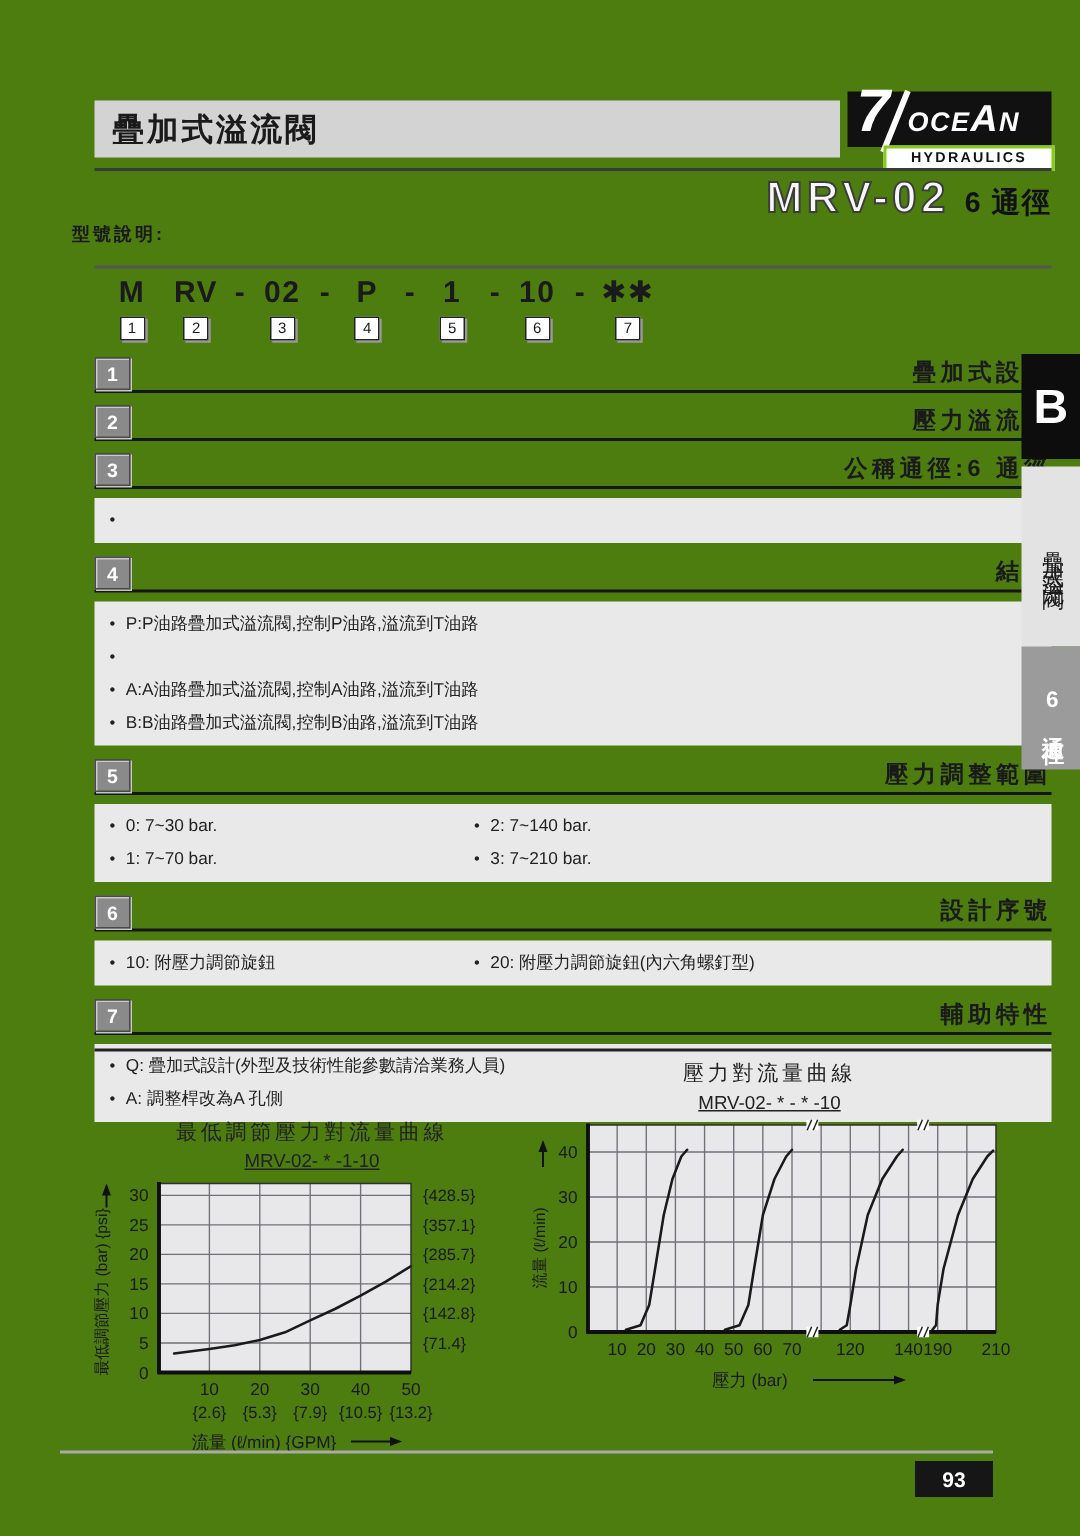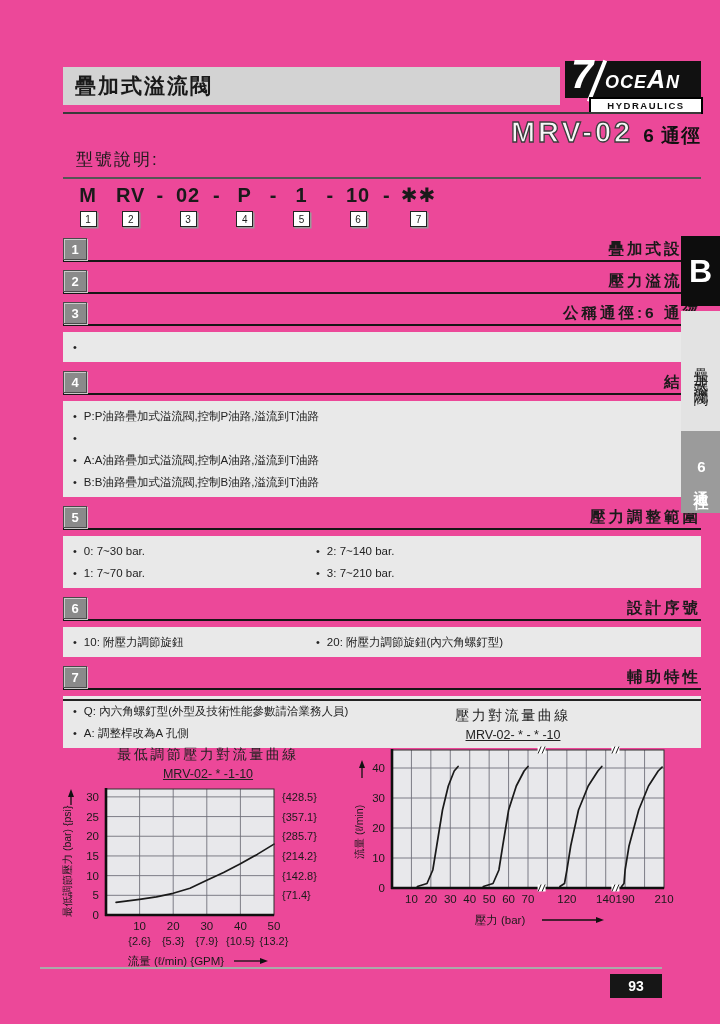--- a/index.html
+++ b/index.html
@@ -1,37 +1,37 @@
 <!DOCTYPE html>
 <html><head>
 <meta charset="utf-8">
 <style>
   html,body{margin:0;padding:0;}
   body{font-family:"Liberation Sans","DejaVu Sans",sans-serif;background:#ffffff;color:#1a1a1a;}
-  .page{position:relative;width:720px;height:1024px;background:#ec4899;overflow:hidden;}
+  .page{position:relative;width:720px;height:1024px;background:#4d7c0f;overflow:hidden;}
 
   
   .title-bar{position:absolute;left:63px;top:67px;width:497px;height:38px;background:#d3d3d3;
     display:flex;align-items:center;}
   .title-bar .t{font-weight:bold;font-size:21px;letter-spacing:2px;padding-left:12px;}
   .logo{position:absolute;left:565px;top:61px;width:136px;height:52px;}
   .logo-black{position:absolute;left:0;top:0;width:136px;height:37px;background:#111;display:flex;align-items:center;}
   .logo-seven{font-size:40px;font-weight:bold;font-style:italic;color:#fff;line-height:34px;padding-left:3px;}
   .logo-slash{position:absolute;left:30px;top:-2px;width:4px;height:44px;background:#fff;transform:rotate(22deg);}
   .logo-brand{position:absolute;left:40px;top:4px;color:#fff;font-weight:bold;font-style:italic;font-size:18px;letter-spacing:1px;}
   .logo-brand .bigA{font-size:25px;}
-  .logo-tag{position:absolute;left:24px;top:36px;width:110px;height:13px;background:#fff;border:2px solid #000000;
+  .logo-tag{position:absolute;left:24px;top:36px;width:110px;height:13px;background:#fff;border:2px solid #84cc16;
     display:flex;align-items:center;justify-content:center;font-size:9.5px;font-weight:bold;letter-spacing:1.5px;color:#111;}
   .rule-header{position:absolute;left:63px;top:112px;width:638px;height:2px;background:#3a3a3a;}
 
   .model-line{position:absolute;left:340px;top:116px;width:361px;text-align:right;white-space:nowrap;}
   .mrv{font-weight:bold;font-size:29px;letter-spacing:3px;color:#f7f7f7;-webkit-text-stroke:1.3px #3c3c3c;text-shadow:0 0 1px #777;}
   .bore{font-weight:bold;font-size:19px;color:#111;margin-left:10px;letter-spacing:1px;}
 
-  .model-label{position:absolute;left:76px;top:148px;font-weight:normal;font-size:17px;letter-spacing:2px;}
+  .model-label{position:absolute;left:48px;top:148px;font-weight:bold;font-size:12px;letter-spacing:2px;}
   .rule-model{position:absolute;left:63px;top:177px;width:638px;height:2px;background:#555;}
 
   
   .code-row{position:absolute;left:74px;top:183px;display:flex;align-items:flex-start;}
   .code-part{display:flex;flex-direction:column;align-items:center;min-width:28px;}
   .code-text{font-weight:800;font-size:20px;letter-spacing:1px;line-height:24px;}
   .code-box{margin-top:4px;width:15px;height:14px;background:#fff;border:1px solid #222;
     box-shadow:1.5px 1.5px 0 #999;font-size:10px;display:flex;align-items:center;justify-content:center;}
   .code-dash{font-weight:800;font-size:20px;line-height:24px;padding:0 11px;}
 
@@ -218,21 +218,21 @@
         </div>
     </div>
 
     <div class="sec-head">
       <div class="sec-num">7</div>
       <div class="sec-title">輔助特性</div>
     </div>
     <div class="sec-block">
       <div class="bullet">
           <span class="dot">•</span>
-          <span>Q: 內六角螺釘型(外型及技術性能參數請洽業務人員)</span>
+          <span>Q: 疊加式設計(外型及技術性能參數請洽業務人員)</span>
         </div>
       <div class="bullet">
           <span class="dot">•</span>
           <span>A: 調整桿改為A 孔側</span>
         </div>
     </div>
   </div>
 
   <div class="rule-curves"></div>
 

